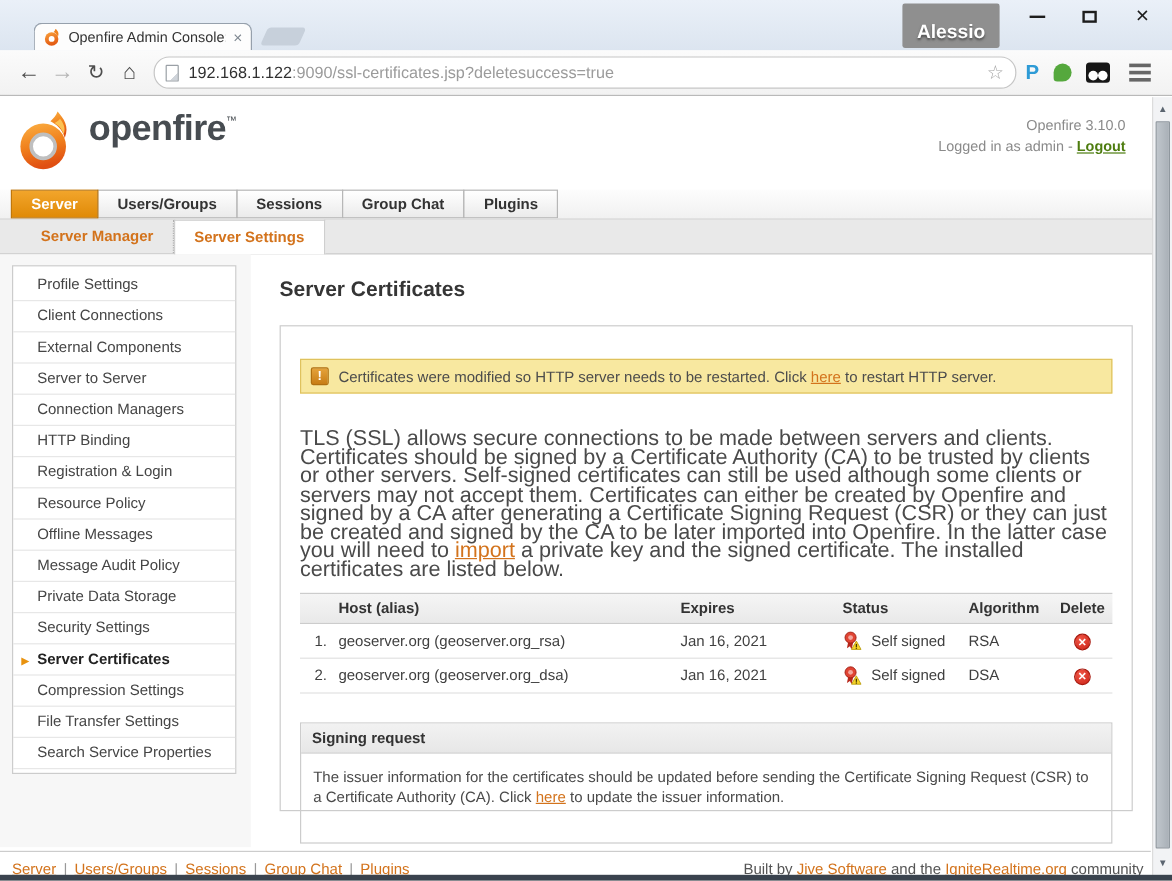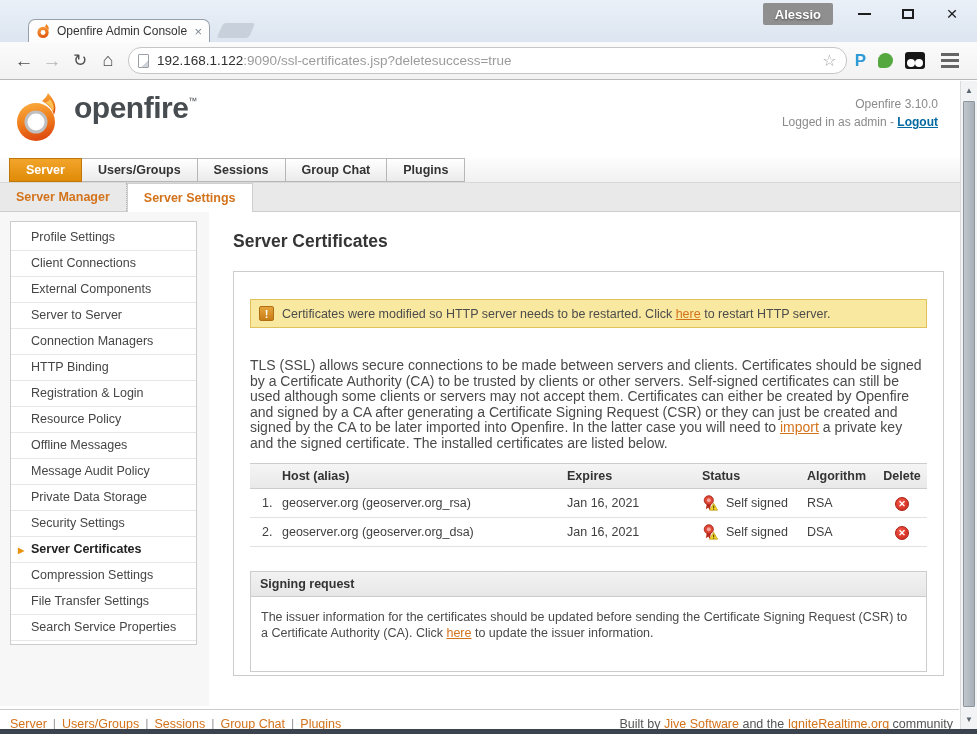--- a/index.html
+++ b/index.html
@@ -9,22 +9,22 @@
   
   .titlebar { position:absolute; top:0; left:0; width:977px; height:42px;
     background:linear-gradient(#eaf0f8,#dce5f0); }
   .tab { position:absolute; left:28px; top:19px; width:182px; height:23px; background:#fdfdfd;
     border:1px solid #96a0ac; border-bottom:none; border-radius:7px 7px 0 0;
     display:flex; align-items:center; padding:0 7px; gap:6px; }
   .tab-title { font-size:12px; color:#333; white-space:nowrap; overflow:hidden; flex:1; }
   .tab-close { color:#7e8790; font-size:13px; line-height:13px; cursor:pointer; }
   .newtab { position:absolute; left:220px; top:23px; width:32px; height:15px;
     background:#c7d0db; border-radius:3px; transform:skewX(-24deg); }
-  .profile-badge { position:absolute; right:144px; top:3px; padding:4px 12px 3px;
-    background:#8f8f8f; color:#fff; font-size:13px; font-weight:bold;
+  .profile-badge { position:absolute; right:144px; top:3px; padding:16px 12px 3px;
+    background:#8f8f8f; color:#fff; font-size:16px; font-weight:bold;
     text-shadow:0 1px 2px #4a4a4a; border-radius:2px; }
   .winctl { position:absolute; top:2px; width:30px; height:24px; display:flex;
     align-items:center; justify-content:center; cursor:pointer; }
   .ctl-min { right:98px; } .ctl-max { right:54px; } .ctl-close { right:10px; }
   .glyph-min { display:block; width:13px; height:2px; background:#1d1d1d; }
   .glyph-max { display:block; width:12px; height:10px; border:2px solid #1d1d1d; }
   .glyph-close { font-size:19px; color:#1d1d1d; line-height:18px; font-weight:normal; }
 
   
   .toolbar { position:absolute; top:42px; left:0; width:977px; height:38px;
@@ -53,30 +53,30 @@
 
   
   .page { position:absolute; top:81px; left:0; width:977px; height:648px; background:#fff; }
 
   .of-header { position:absolute; top:0; left:0; right:17px; height:77px; background:#fff; }
   .logo { position:absolute; left:12px; top:10px; display:flex; align-items:flex-start; gap:10px; }
   .logo-text { font-size:30px; font-weight:bold; color:#474c51; letter-spacing:-0.5px; }
   .logo-tm { font-size:9px; color:#474c51; vertical-align:14px; }
   .hdr-info { position:absolute; right:22px; top:16px; text-align:right; font-size:12px; color:#8a8a8a; }
   .hdr-login { margin-top:4px; color:#8a8a8a; }
-  .logout-link { color:#0369a1; font-weight:bold; text-decoration:underline; cursor:pointer; }
+  .logout-link { color:#4d7c0f; font-weight:bold; text-decoration:underline; cursor:pointer; }
 
   .mainnav { position:absolute; top:77px; left:0; right:17px; height:24px;
     background:linear-gradient(#fdfdfd,#f1f1f1); display:flex; padding-left:10px; }
   .mtab { padding:0 16px; line-height:22px; font-size:12.5px; font-weight:bold; color:#333;
     background:linear-gradient(#ffffff,#ebebeb); border:1px solid #b7b7b7; margin-left:-1px; cursor:pointer; }
   .mtab.active { background:linear-gradient(#f2a52b,#e08a07); color:#fff; border-color:#c0770a; z-index:2; }
 
   .subnav { position:absolute; top:101px; left:0; right:17px; height:30px; background:#e9e9e9;
-    border-top:1px solid #d8d8d8; border-bottom:1px solid #cdcdcd; display:flex; }
+    border-top:1px solid #d8d8d8; border-bottom:1px solid #cdcdcd; display:flex; padding-left:18px; }
   .stab { padding:0 16px; line-height:28px; font-size:12.5px; font-weight:bold; color:#d3731c;
     border-right:1px dotted #b0b0b0; cursor:pointer; }
   .stab.active { background:#fff; border:1px solid #cfcfcf; border-bottom:none; margin-bottom:-1px; z-index:2; }
 
   .side-col { position:absolute; left:0; top:131px; width:209px; height:494px; background:#f7f7f7; }
   .sidebar { position:absolute; left:10px; top:140px; width:187px; background:#fff;
     border:1px solid #ccc; padding:3px 0; }
   .sb-item { position:relative; padding:5px 8px 6px 20px; font-size:12.5px; color:#454545;
     border-bottom:1px solid #e7e7e7; line-height:14px; cursor:pointer; }
   .sb-item.active { font-weight:bold; color:#222; }
@@ -87,21 +87,21 @@
   .content-box { position:absolute; left:233px; top:190px; width:711px; height:405px;
     background:#fff; border:1px solid #ccc; padding:27px 16px 0 16px; }
   .content-box a, .warn-link { color:#d3731c; text-decoration:underline; cursor:pointer; }
 
   .warn-banner { display:flex; align-items:center; gap:8px; background:#f8e8a0;
     border:1px solid #dfc25e; padding:5px 8px; font-size:12.5px; color:#4c4c4c; height:29px; }
   .warn-icon { flex:0 0 15px; width:15px; height:15px; background:linear-gradient(#e5a33c,#c87d15);
     border:1px solid #b06f10; border-radius:2px; color:#fff; font-weight:bold; font-size:11px;
     line-height:14px; text-align:center; }
 
-  .intro { margin-top:30px; font-size:14px; color:#4a4a4a; line-height:15.5px; }
+  .intro { margin-top:30px; font-size:18px; color:#4a4a4a; line-height:15.5px; }
 
   .cert-table { margin-top:12px; font-size:12.5px; }
   .t-head { display:flex; height:26px; align-items:center;
     background:linear-gradient(#f5f5f5,#e9e9e9); border-top:1px solid #ccc; border-bottom:1px solid #ccc;
     font-weight:bold; color:#333; }
   .t-row { display:flex; height:29px; align-items:center; border-bottom:1px solid #e2e2e2; color:#3f3f3f; }
   .c-num { width:32px; padding-left:12px; }
   .c-host { flex:1; }
   .h-host { flex:1; padding-left:32px; }
   .c-exp { width:135px; }

